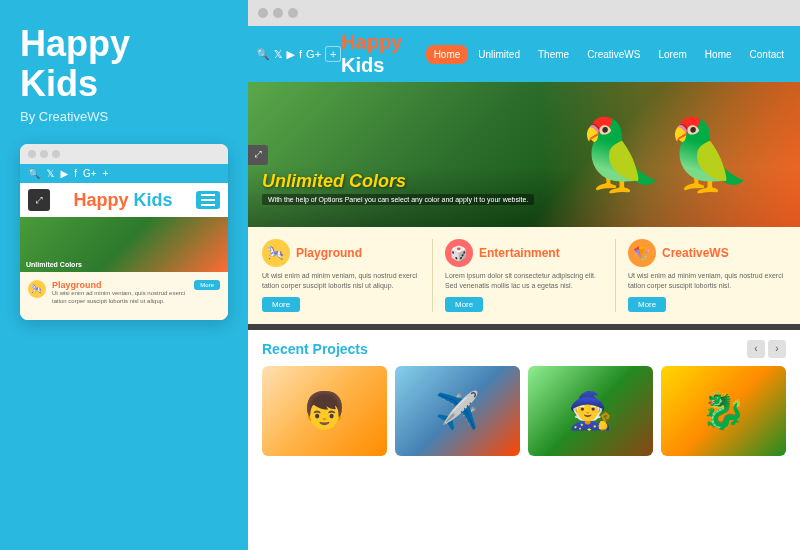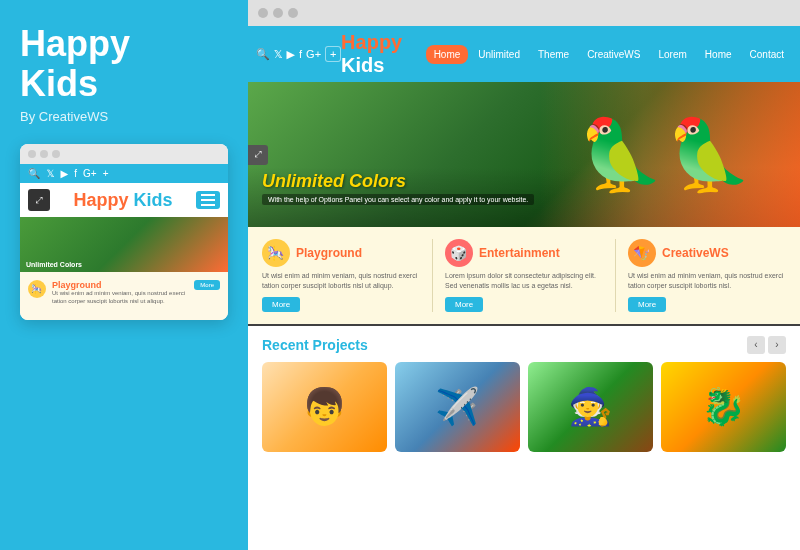--- a/index.html
+++ b/index.html
@@ -320,21 +320,21 @@
     .feature-divider {
       width: 1px;
       background: #e0d8b0;
       margin: 0 4px;
     }
 
     
     .projects-section {
       background: #fff;
       padding: 10px 14px;
-      border-top: 2px solid #404040;
+      border-top: 6px solid #404040;
     }
     .projects-header {
       display: flex;
       justify-content: space-between;
       align-items: center;
       margin-bottom: 8px;
     }
     .projects-title {
       font-size: 14px;
       font-weight: bold;

